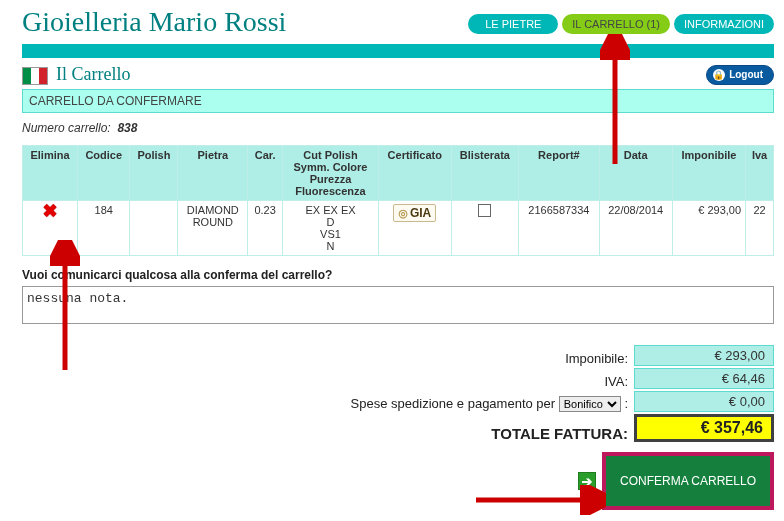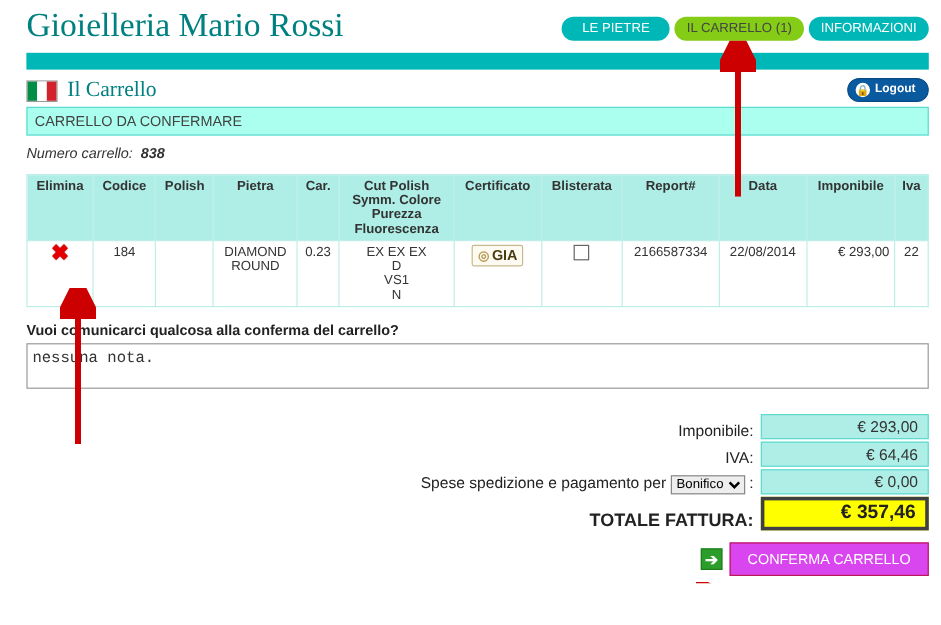--- a/index.html
+++ b/index.html
@@ -164,22 +164,22 @@
   }
   .confirm-row{
     display:flex;justify-content:flex-end;align-items:center;gap:6px;margin-top:10px;
   }
   .go-icon{
     width:18px;height:18px;background:#2a9d2a;color:#fff;
     display:inline-flex;align-items:center;justify-content:center;
     font-size:13px;font-weight:bold;border:1px solid #1f7d1f;
   }
   .confirm-btn{
-    background:#d946ef;color:#fff;font-size:12px;
-    padding:6px 14px;border:1px solid #be185d;cursor:pointer;
+    background:#15803d;color:#fff;font-size:12px;
+    padding:18px 14px;border:4px solid #be185d;cursor:pointer;
   }
   
   .arrow-svg{position:absolute;pointer-events:none;}
   .wrap{position:relative;margin-left:12px;}
 </style>
 </head>
 <body>
 
 <div class="wrap">
 

